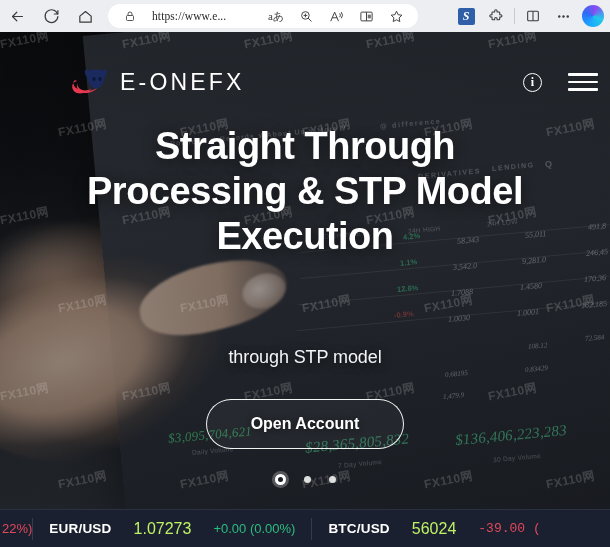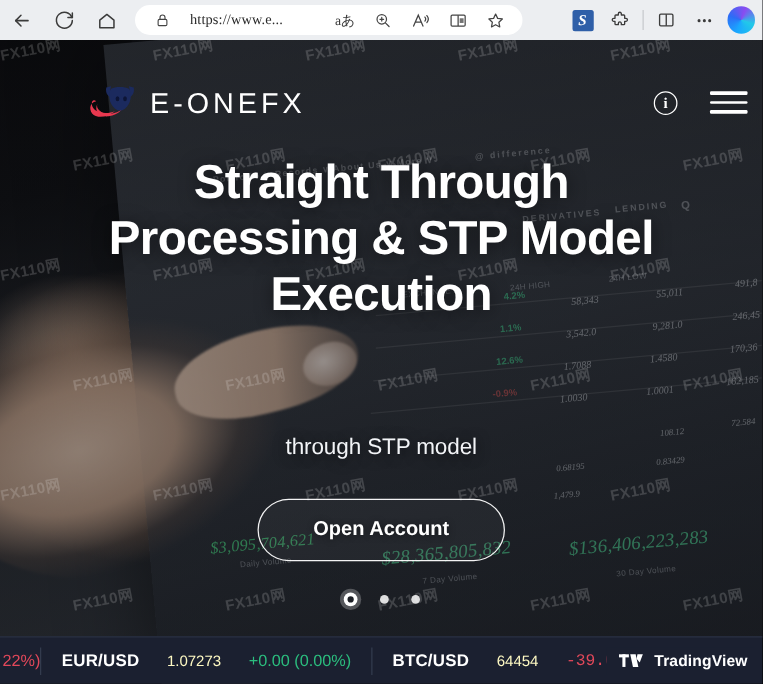--- a/index.html
+++ b/index.html
@@ -197,21 +197,21 @@
   
   #ticker-bar {
     position:absolute; left:0; bottom:0; width:610px; height:38px;
     background:#1b2030;
     display:flex; align-items:center; overflow:hidden;
     border-top:1px solid #2a3142;
   }
   .tick-item { display:flex; align-items:center; gap:22px; padding:0 16px; white-space:nowrap; }
   .tick-sep { width:1px; height:22px; background:#333b4d; flex:0 0 auto; }
   .tick-sym { color:#fff; font-size:13.5px; font-weight:bold; letter-spacing:.2px; }
-  .tick-price { color:#fef9c3; font-size:12px; }
+  .tick-price { color:#bef264; font-size:16px; }
   .tick-chg { font-size:13px; }
   .up { color:#2bbd7e; }
   .down { color:#e2485a;font-family:Liberation Mono, monospace; }
   #ticker-clip-left { color:#e2485a; font-size:13px; padding-left:2px; white-space:nowrap; }
 
   #tv-badge {
     position:absolute; right:6px; top:50%; transform:translateY(-50%);
     display:flex; align-items:center; gap:6px;
     background:#1b2030; padding:4px 6px 4px 10px;
   }
@@ -460,30 +460,18 @@
     <span id="ticker-clip-left">22%)</span>
     <span class="tick-sep"></span>
     <div class="tick-item">
       <span class="tick-sym">EUR/USD</span>
       <span class="tick-price">1.07273</span>
       <span class="tick-chg up">+0.00 (0.00%)</span>
     </div>
     <span class="tick-sep"></span>
     <div class="tick-item">
       <span class="tick-sym">BTC/USD</span>
-      <span class="tick-price">64454</span>
+      <span class="tick-price">56024</span>
       <span class="tick-chg down">-39.00 (</span>
     </div>
 
-    <div id="tv-badge">
-      <span id="tv-logo">
-        <svg width="22" height="13" viewBox="0 0 30 18" fill="#fff">
-          <rect x="0" y="2" width="11" height="3.4"></rect>
-          <rect x="3.8" y="2" width="3.4" height="14"></rect>
-          <polygon points="12.5,2 18.5,2 21.5,16 15.5,16"></polygon>
-          <polygon points="21.5,2 27.5,2 24.5,16 18.5,16" opacity="0"></polygon>
-          <polygon points="20.5,2 26.5,2 23,11 19.5,7"></polygon>
-        </svg>
-      </span>
-      <span id="tv-name">TradingView</span>
-    </div>
   </div>
 </div>
 
 </body></html>

